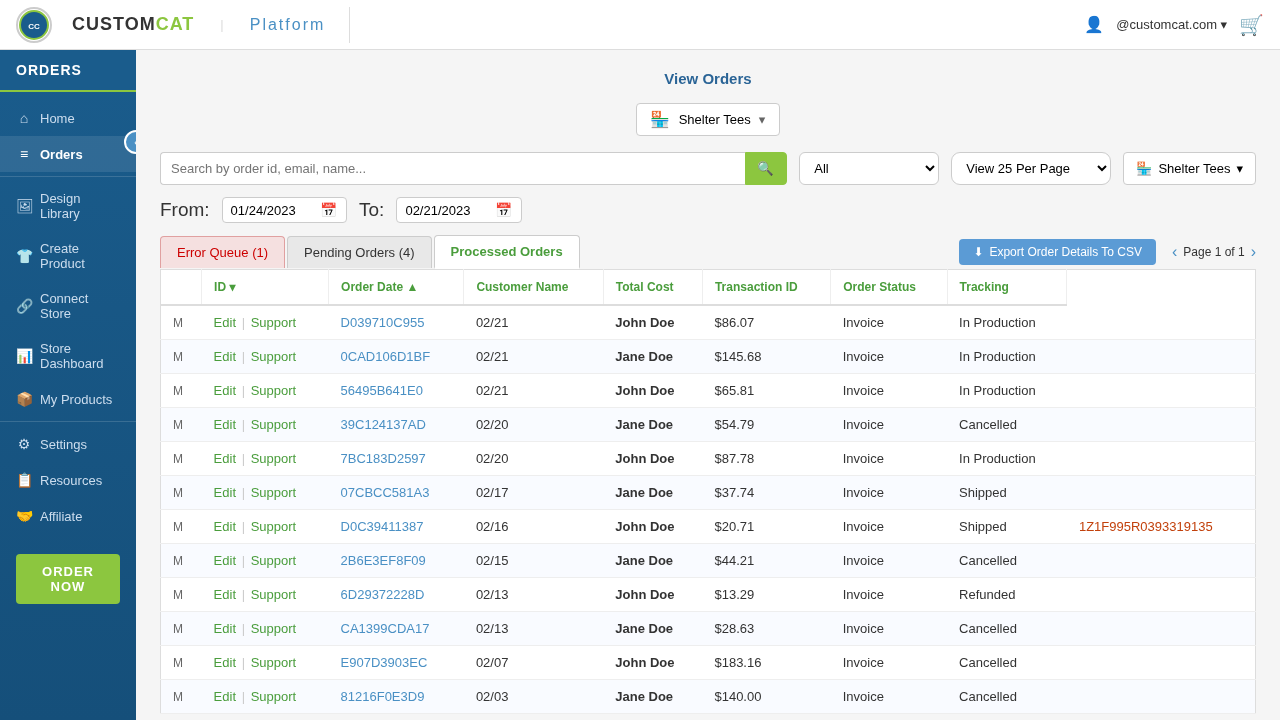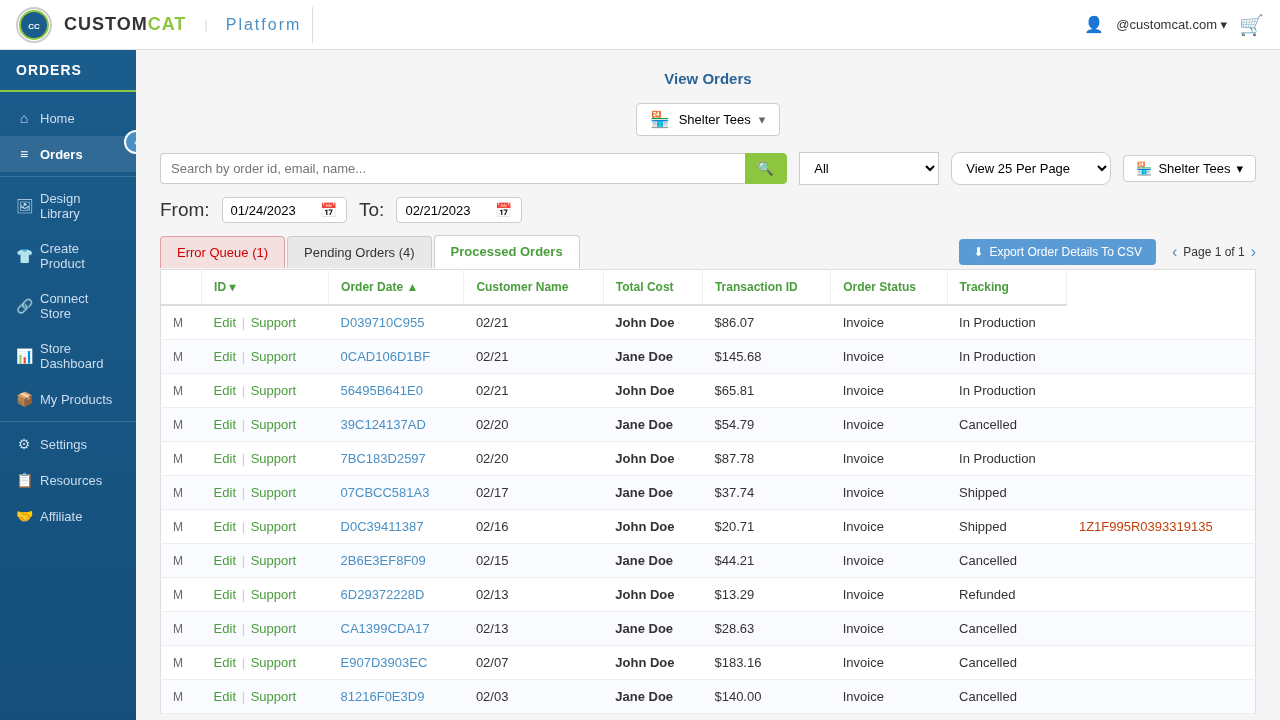--- a/index.html
+++ b/index.html
@@ -12,23 +12,23 @@
       height: 50px;
       display: flex;
       align-items: center;
       padding: 0 16px;
       flex-shrink: 0;
       z-index: 10;
     }
     .top-nav .logo-area {
       display: flex;
       align-items: center;
-      gap: 12px;
+      gap: 20px;
       border-right: 1px solid #ddd;
-      padding-right: 11px;
+      padding-right: 24px;
       margin-right: 16px;
     }
     .logo-circle {
       width: 36px; height: 36px;
       background: #fff;
       border: 2px solid #ccc;
       border-radius: 50%;
       display: flex; align-items: center; justify-content: center;
       font-weight: bold; font-size: 10px; color: #333;
     }
@@ -154,21 +154,21 @@
       background: #8cc63f;
       border: 1px solid #8cc63f;
       border-radius: 0 4px 4px 0;
       padding: 7px 12px;
       cursor: pointer;
       color: #fff;
     }
     .filter-select {
       padding: 7px 10px;
       border: 1px solid #ccc;
-      border-radius: 0;
+      border-radius: 6px;
       font-size: 13px;
       background: #fff;
       min-width: 140px;
     }
     .per-page-select {
       padding: 7px 10px;
       border: 1px solid #ccc;
       border-radius: 9px;
       font-size: 13px;
       background: #fff;
@@ -316,21 +316,20 @@
 
     .edit-link { color: #4a9d3c; cursor: pointer; text-decoration: none; }
     .support-link { color: #4a9d3c; cursor: pointer; text-decoration: none; }
     .pipe { color: #ccc; margin: 0 2px; }
     .order-id { color: #4a90c4; }
     .tracking-link { color: #c2410c; cursor: pointer; }
     .m-badge { color: #666; font-size: 12px; }
 
     .filters-top-row {
       display: flex;
-      align-items: center;
       gap: 12px;
       margin-bottom: 12px;
     }
   </style>
 </head>
 <body>
 
 <nav class="top-nav">
   <div class="logo-area">
     <div class="logo-circle">
@@ -394,20 +393,21 @@
       </div>
       <div class="sidebar-item">
         <span class="sidebar-icon">📋</span>
         <span>Resources</span>
       </div>
       <div class="sidebar-item">
         <span class="sidebar-icon">🤝</span>
         <span>Affiliate</span>
       </div>
     </nav>
+    <button class="order-now-btn">ORDER NOW</button>
   </aside>
 
   <main class="main-content">
     <h1 class="page-title">View Orders</h1>
 
     <div class="store-selector-bar">
       <div class="store-selector-dropdown">
         <span class="store-icon">🏪</span>
         <span>Shelter Tees</span>
         <span class="store-caret">▾</span>

